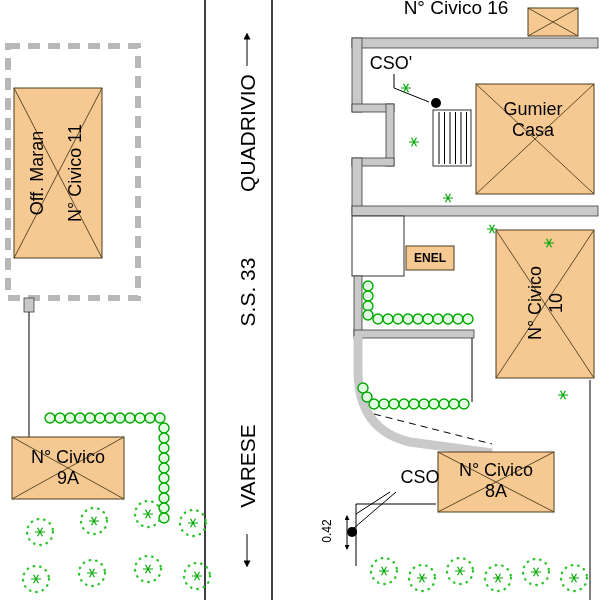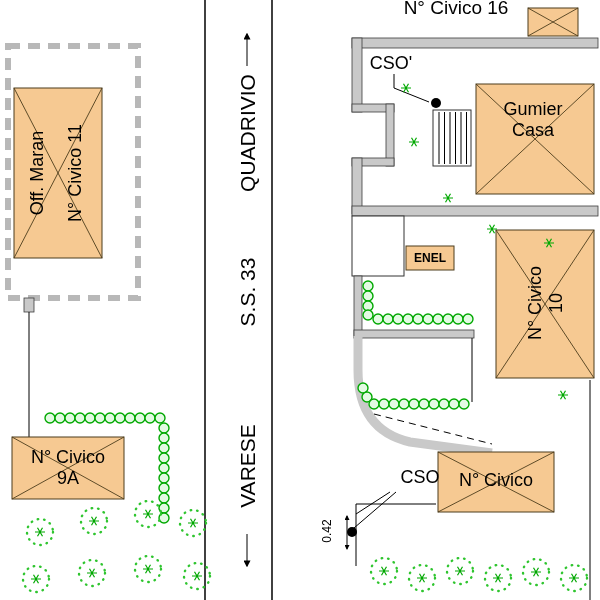--- a/index.html
+++ b/index.html
@@ -253,16 +253,17 @@
 
   <div class="vlbl f18" style="left:546px;top:303px;">
     <div>N° Civico</div>
     <div>10</div>
   </div>
 
   <div class="lbl f18" style="left:420px;top:478px;">CSO</div>
 
   <div class="lbl f18" style="left:496px;top:481px;">
     <div>N° Civico</div>
+    <div>8A</div>
   </div>
 
   <div class="vlbl f12" style="left:327px;top:531px;">0.42</div>
 </div>
 
 </body></html>

